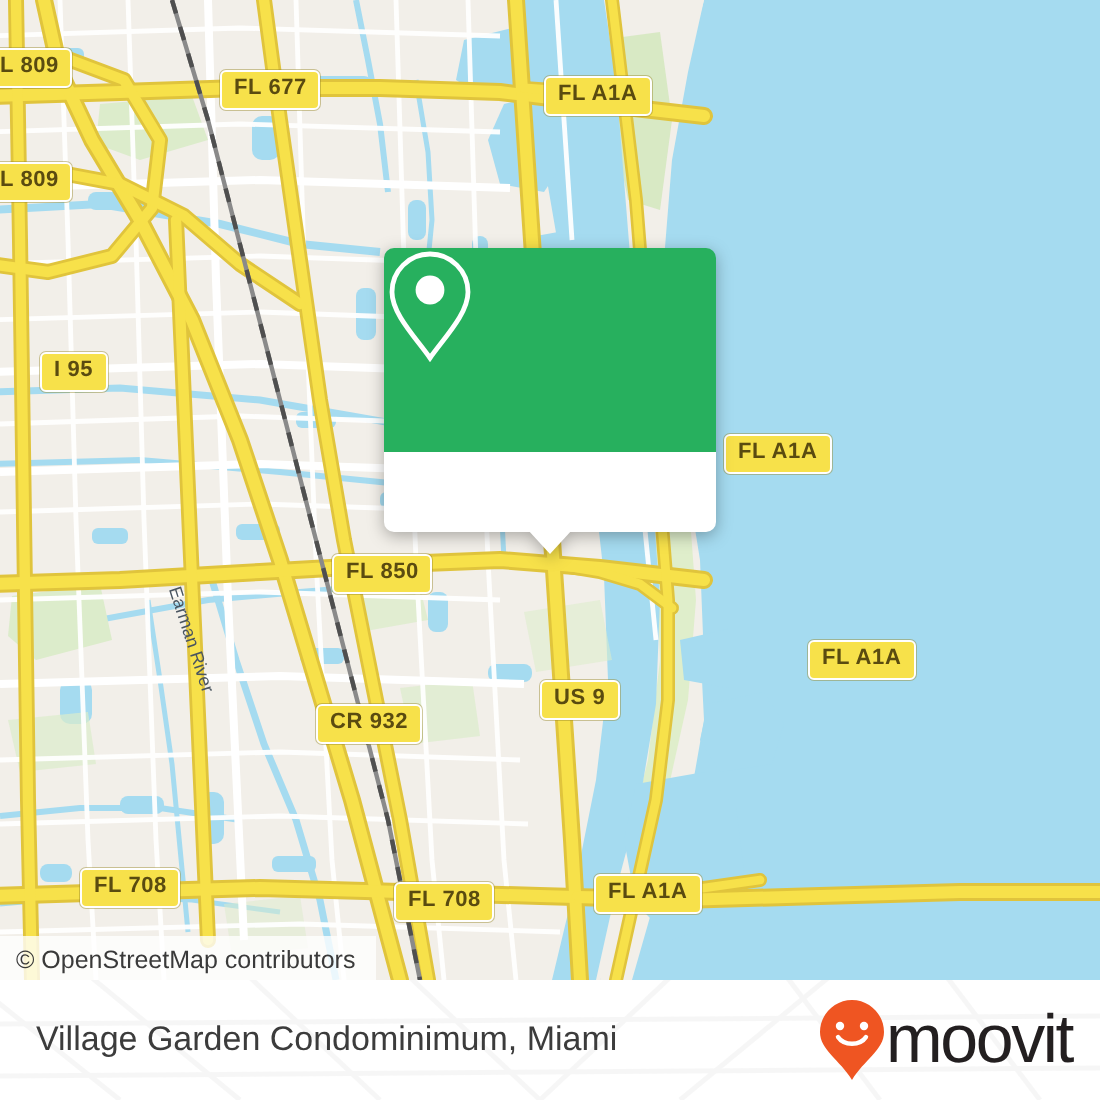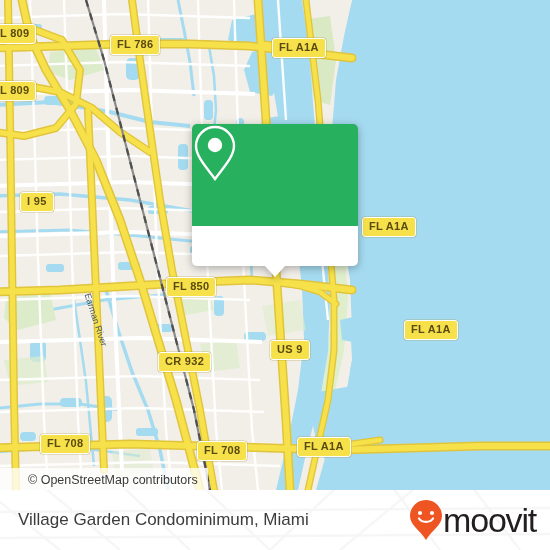--- a/index.html
+++ b/index.html
@@ -67,21 +67,21 @@
     width:0;height:0;
     border-left:11px solid transparent;
     border-right:11px solid transparent;
     border-top:12px solid #ffffff;
   }
 
   
   .attrib{
     position:absolute;left:0;top:468px;
     background:rgba(255,255,255,.78);
-    padding:5px 10px 6px 28px;
+    padding:5px 10px 6px 8px;
     font-size:12.5px;color:#3a3a3a;
     white-space:nowrap;
     font-family:"Liberation Sans",sans-serif;
   }
 
   
   .footer{
     position:absolute;left:0;top:490px;width:550px;height:60px;
     background:#ffffff;overflow:hidden;
   }
@@ -276,24 +276,24 @@
           <path d="M 86 0 L 104 60 L 122 130 L 140 200 L 158 270 L 176 340 L 194 410 L 210 490" stroke="#8a8a8a" stroke-width="2.2" fill="none"></path>
           <path d="M 86 0 L 104 60 L 122 130 L 140 200 L 158 270 L 176 340 L 194 410 L 210 490" stroke="#4f4f4f" stroke-width="2.2" fill="none" stroke-dasharray="7 7"></path>
         </g>
 
         <path d="M 22 0 L 30 36 L 46 70 L 70 110 L 96 160 L 120 220 L 140 280 L 158 340 L 176 400 L 192 460 L 200 490" stroke="#5aa9dd" stroke-width="2" fill="none" opacity=".0"></path>
 
       </g>
     </svg>
 
     <div class="shield" style="left:-14px;top:24px;">FL 809</div>
-    <div class="shield" style="left:110px;top:35px;">FL 786</div>
+    <div class="shield" style="left:110px;top:35px;">FL 677</div>
     <div class="shield" style="left:272px;top:38px;">FL A1A</div>
     <div class="shield" style="left:-14px;top:81px;">FL 809</div>
-    <div class="shield" style="left:20px;top:192px;">I 95</div>
+    <div class="shield" style="left:20px;top:176px;">I 95</div>
     <div class="shield" style="left:362px;top:217px;">FL A1A</div>
     <div class="shield" style="left:166px;top:277px;text-align:right;">FL 850</div>
     <div class="shield" style="left:270px;top:340px;">US 9</div>
     <div class="shield" style="left:404px;top:320px;">FL A1A</div>
     <div class="shield" style="left:158px;top:352px;">CR 932</div>
     <div class="shield" style="left:40px;top:434px;">FL 708</div>
     <div class="shield" style="left:197px;top:441px;">FL 708</div>
     <div class="shield" style="left:297px;top:437px;">FL A1A</div>
 
     <div class="river-label" style="left:92px;top:292px;transform:rotate(72deg);">Earman River</div>

